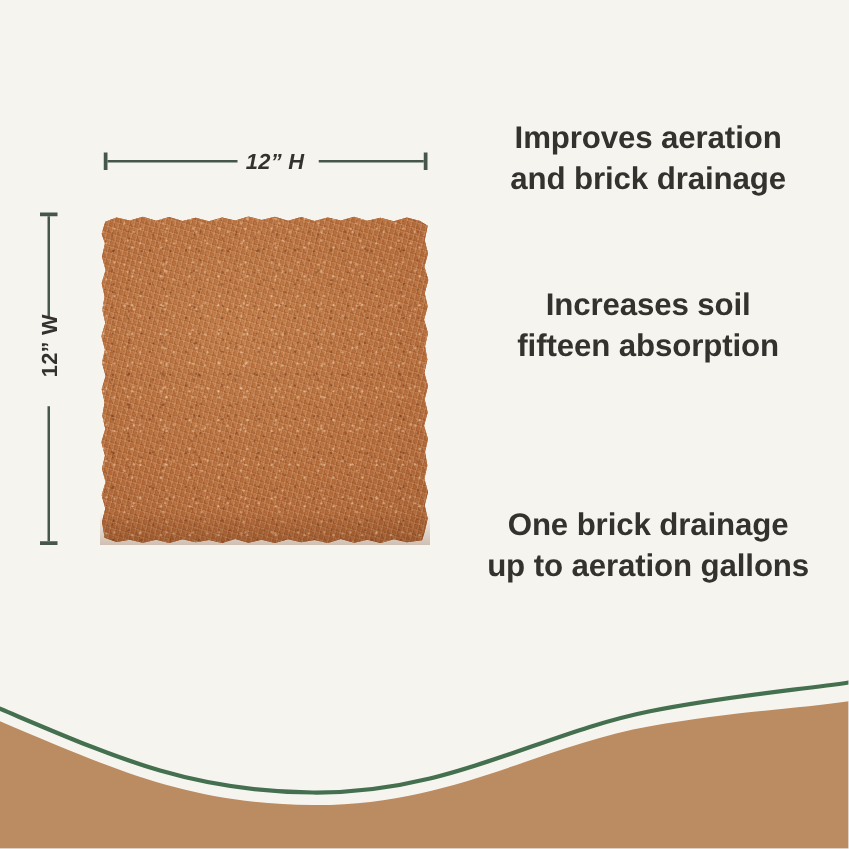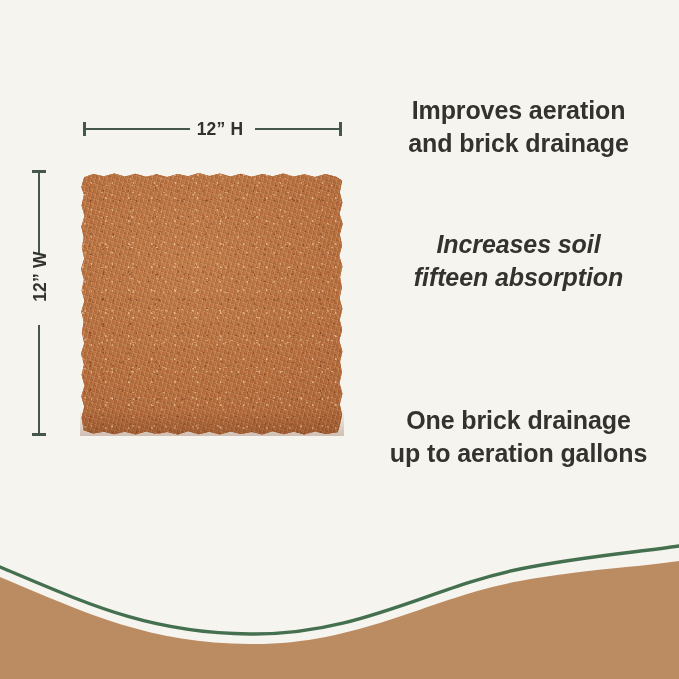--- a/index.html
+++ b/index.html
@@ -140,20 +140,21 @@
     position: absolute;
     left: 104px;
     top: 0;
     width: 66px;
     text-align: center;
     font-size: 17.5px;
     font-weight: bold;
     color: #33322e;
     line-height: 17px;
     letter-spacing: .2px;
+    font-style: italic;
   }
 
   .dim-v {
     position: absolute;
     left: 31px;
     top: 170px;
     width: 17px;
     height: 266px;
   }
   .dim-v .seg {
@@ -200,21 +201,21 @@
     left: 0;
     width: 321px;
     text-align: center;
     color: #33322e;
     font-weight: bold;
     font-size: 25px;
     line-height: 33px;
     letter-spacing: -0.1px;
   }
   .benefit-1 { top: 94px;  }
-  .benefit-2 { top: 228px; font-style: italic; }
+  .benefit-2 { top: 228px; }
   .benefit-3 { top: 404px; }
   .benefit .ln { display: block; white-space: nowrap; }
 
   
   .wave {
     position: absolute;
     left: 0;
     bottom: 0;
     width: 679px;
     height: 160px;

